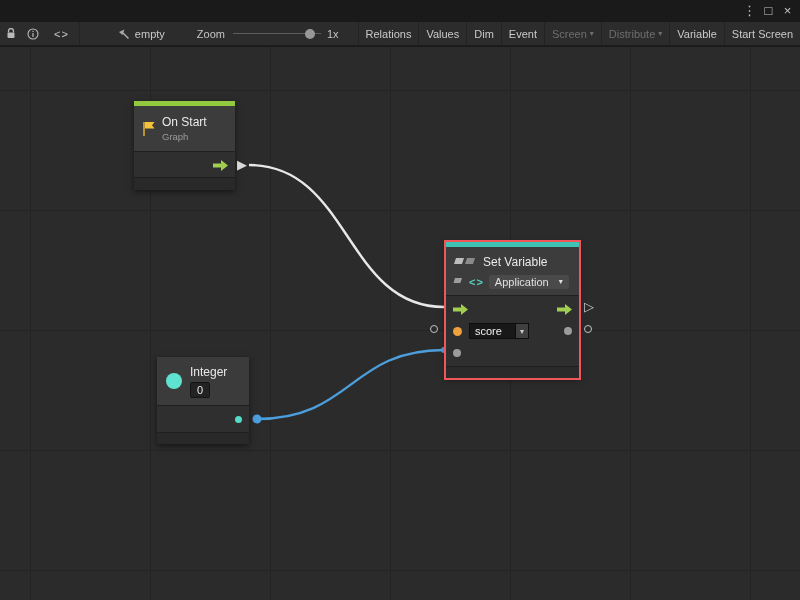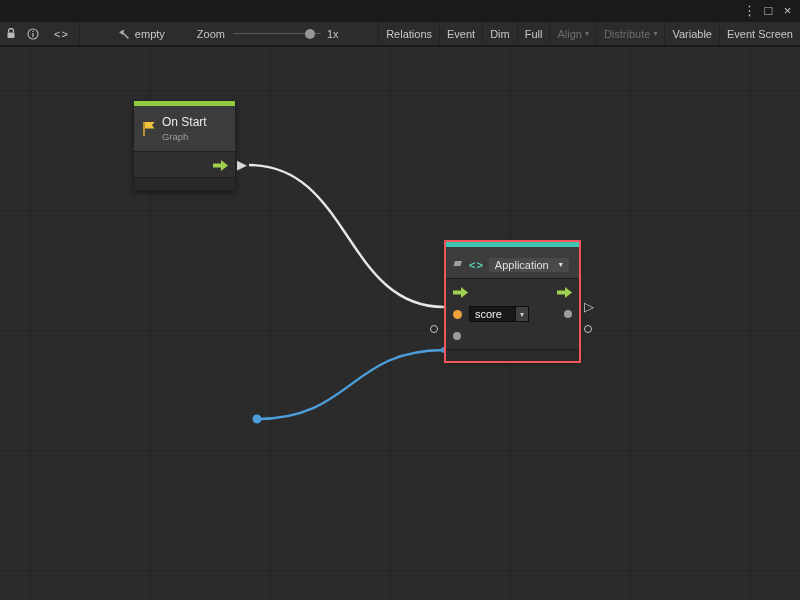--- a/index.html
+++ b/index.html
@@ -127,41 +127,41 @@
     <div class="track"></div>
     <div class="thumb"></div>
   </div>
   <span class="zoom-value">1x</span>
 
   <div class="right-group">
     <div class="tbtn">
       <span>Relations</span>
     </div>
     <div class="tbtn">
+      <span>Values</span>
+    </div>
+    <div class="tbtn">
+      <span>Dim</span>
+    </div>
+    <div class="tbtn">
       <span>Event</span>
     </div>
-    <div class="tbtn">
-      <span>Dim</span>
-    </div>
-    <div class="tbtn">
-      <span>Full</span>
-    </div>
     <div class="tbtn disabled">
-      <span>Align</span>
+      <span>Screen</span>
       <span class="dd-arrow">▾</span>
     </div>
     <div class="tbtn disabled">
       <span>Distribute</span>
       <span class="dd-arrow">▾</span>
     </div>
     <div class="tbtn">
       <span>Variable</span>
     </div>
     <div class="tbtn">
-      <span>Event Screen</span>
+      <span>Start Screen</span>
     </div>
   </div>
 </div>
 
 <div class="canvas">
 
   <svg class="wires" width="800" height="553">
     <path d="M249 118 C350 118 345 260 444 260" fill="none" stroke-width="2.4" stroke="#E8E8E8"></path>
     <path d="M257 372 C352 372 350 303 444 303" fill="none" stroke-width="2.4" stroke="#4C9FDC"></path>
     <circle cx="257" cy="372" r="4.5" fill="#4C9FDC"></circle>
@@ -185,20 +185,27 @@
         <path d="M0 3.5h8V0l7 5.5L8 11V7.5H0z" fill="#A0CE4E"></path>
       </svg>
     </div>
     <div class="os-footer"></div>
   </div>
   <span class="out-glyph" style="left:237px; top:111px; font-size:13px;">▶</span>
 
   <div class="node node-setvar">
     <div class="strip"></div>
     <div class="sv-hdr">
+      <div class="sv-row1">
+        <svg width="24" height="12" viewBox="0 0 24 12">
+          <path d="M3 2h8l-2 6H1z" fill="#BDBDBD"></path>
+          <path d="M14 2h8l-2 6h-8z" fill="#8B8B8B"></path>
+        </svg>
+        <span class="sv-title">Set Variable</span>
+      </div>
       <div class="sv-row2">
         <svg width="11" height="12" viewBox="0 0 11 12">
           <path d="M2 2h7l-1.6 5H0.5z" fill="#9E9E9E"></path>
         </svg>
         <span class="sv-angle">&lt;&gt;</span>
         <div class="dropdown">
           <span>Application</span>
           <span class="dd-arrow">▾</span>
         </div>
       </div>
@@ -224,14 +231,27 @@
       <div class="port-row">
         <div class="dot gray"></div>
       </div>
     </div>
     <div class="sv-bottom"></div>
   </div>
   <span class="out-glyph" style="left:584px; top:253px; font-size:13px; color:#C8C8C8;">▷</span>
   <div class="hollow" style="left:584px; top:278px;"></div>
   <div class="hollow" style="left:430px; top:278px;"></div>
 
+  <div class="node node-integer">
+    <div class="int-hdr">
+      <div class="int-icon"></div>
+      <div class="int-col">
+        <span class="int-title">Integer</span>
+        <span class="int-val">0</span>
+      </div>
+    </div>
+    <div class="int-ports">
+      <div class="dot teal"></div>
+    </div>
+    <div class="int-footer"></div>
+  </div>
 
 </div>
 
 </body></html>

